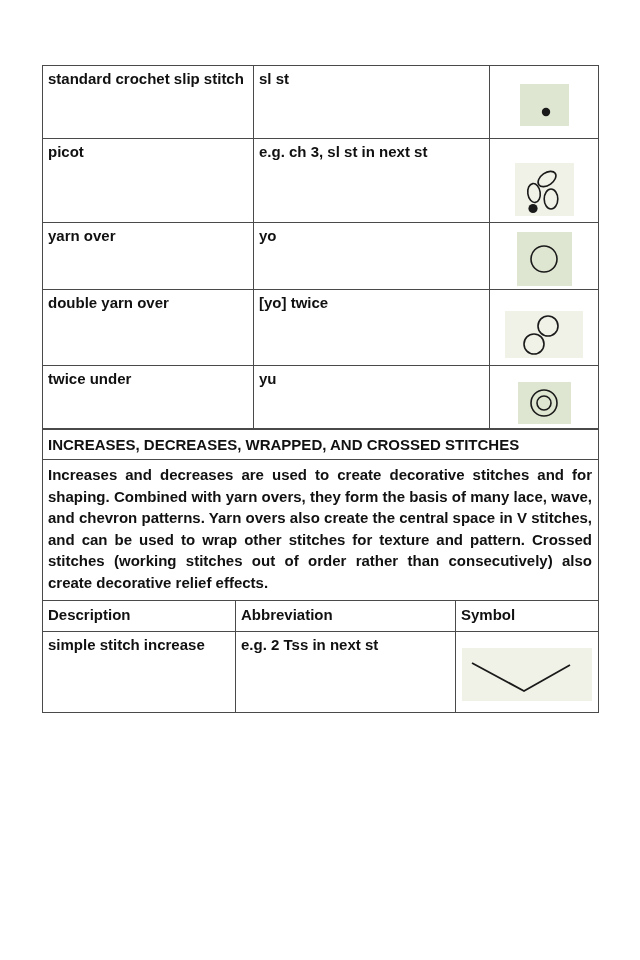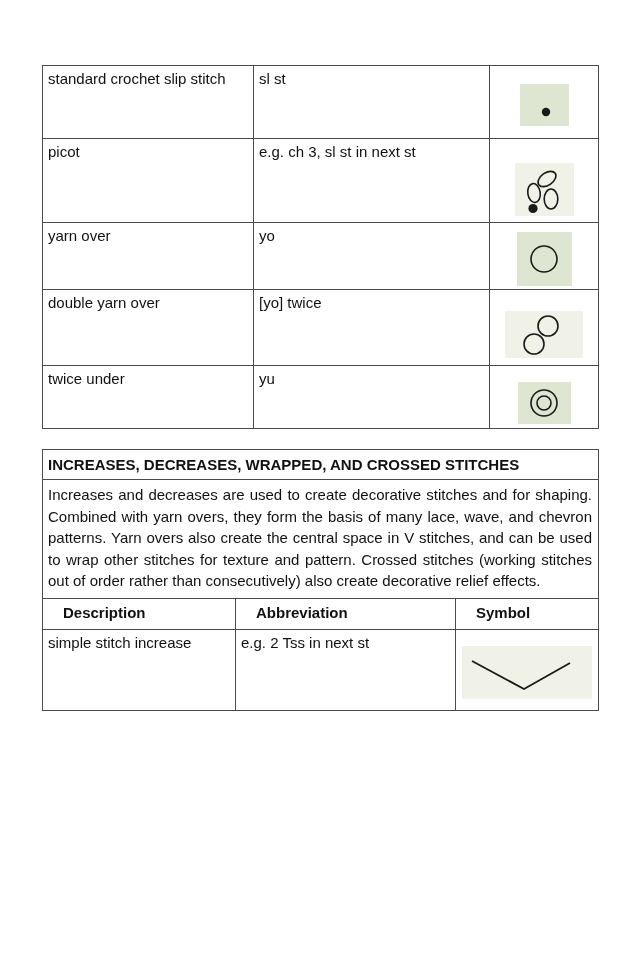--- a/index.html
+++ b/index.html
@@ -3,27 +3,27 @@
 <meta charset="utf-8">
 <style>
   html,body{margin:0;padding:0;background:#ffffff;}
   body{
     width:640px;height:960px;position:relative;overflow:hidden;
     font-family:"Liberation Sans","DejaVu Sans",sans-serif;
     color:#111111;font-size:15px;
   }
   .doc{position:absolute;left:42px;top:65px;width:556px;}
   table{border-collapse:collapse;table-layout:fixed;width:556px;}
-  td{border:1px solid #4a4a4a;vertical-align:top;padding:3px 5px 2px 5px;line-height:1.32;}
-  .t2{margin-top:20px;}
+  td{border:1px solid #4a4a4a;vertical-align:top;padding:3px 5px 2px 5px;line-height:1.32;font-weight:bold;}
+  .t2{margin-top:0;}
   .sym{text-align:center;vertical-align:middle;padding:2px;}
   .sym svg{display:inline-block;vertical-align:middle;margin-top:6px;}
   .heading td{font-weight:bold;padding:5px 5px 4px 5px;}
   .para td{text-align:justify;line-height:1.44;padding:4px 6px 6px 5px;}
-  .hdr td{font-weight:bold;padding:4px 5px 3px 20px;}
+  .hdr td{font-weight:bold;padding:4px 5px 3px 5px;}
   .justify{text-align:justify;}
   .stroke{fill:none;stroke:#1a1a1a;stroke-width:1.6;}
   .stroke2{fill:none;stroke:#1a1a1a;stroke-width:1.8;}
   .fill{fill:#1a1a1a;stroke:none;}
 </style>
 </head>
 <body>
 
 <div class="doc">
 

